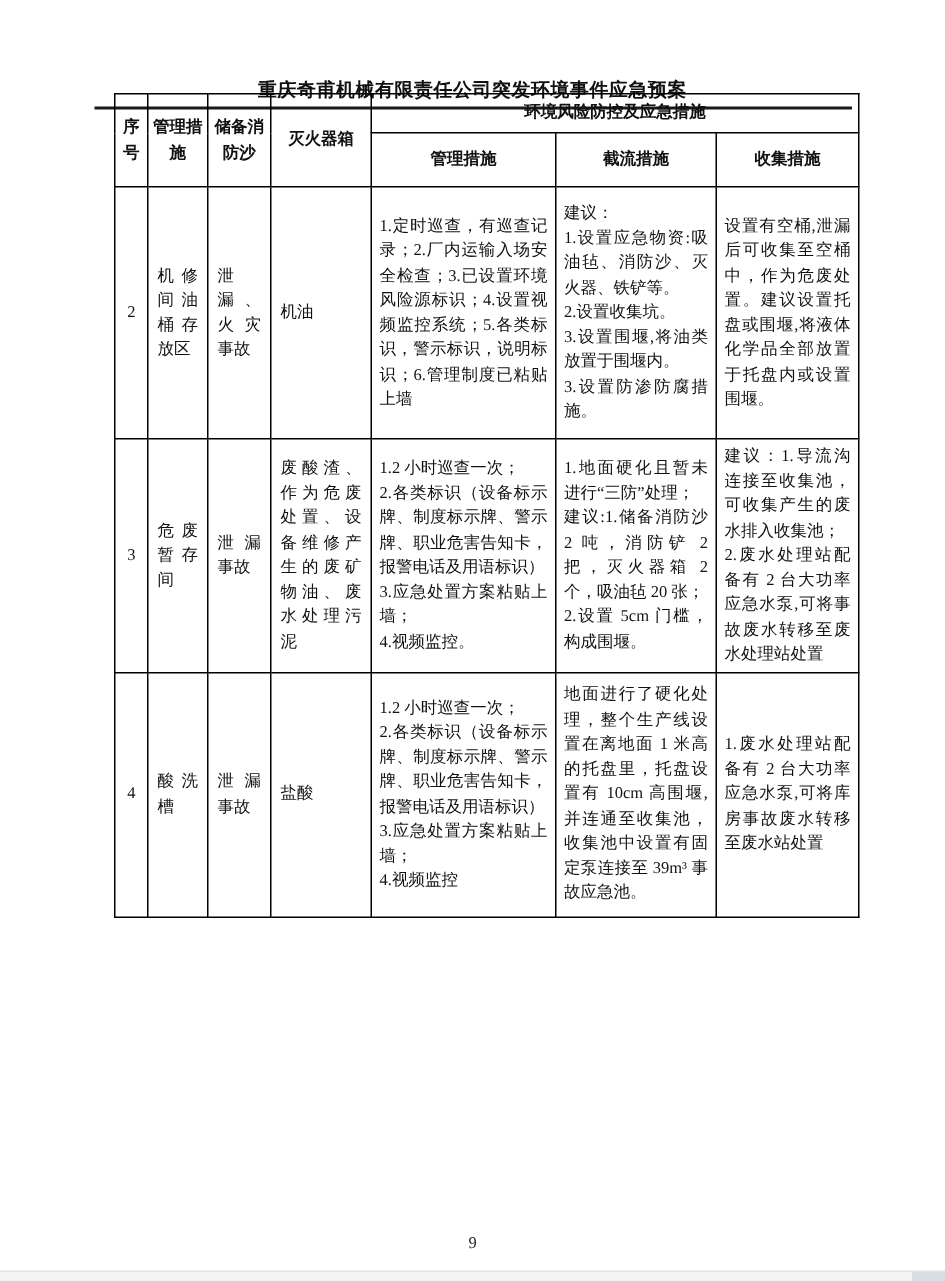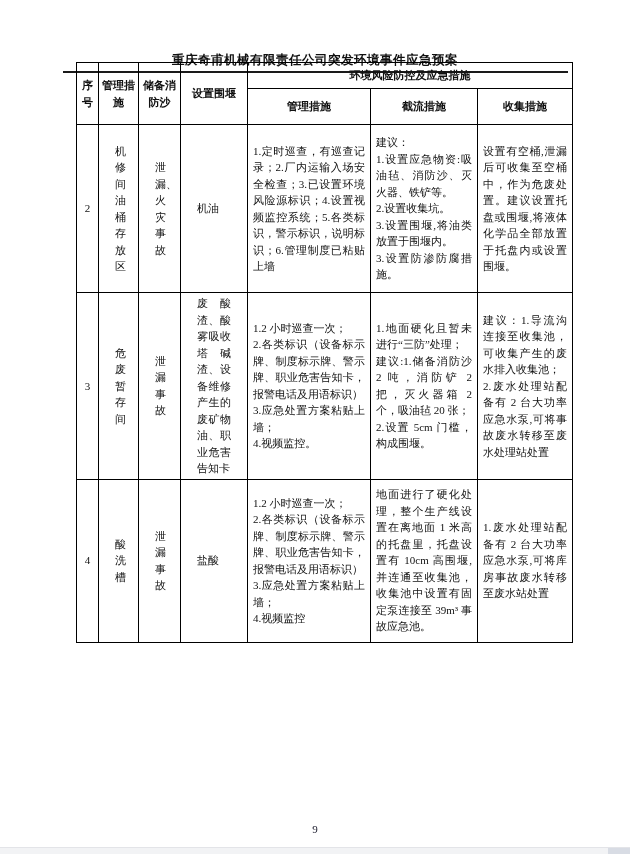--- a/index.html
+++ b/index.html
@@ -50,21 +50,21 @@
     font-weight: bold;
     text-align: center;
     padding: 1px 2px;
   }
   .cell-center {
     text-align: center;
     padding: 2px 4px;
   }
   .cell-just {
     text-align: justify;
-    padding: 2px 16px;
+    padding: 2px 6px;
     font-family: Liberation Serif, serif;
   }
   .cell-long {
     text-align: justify;
     vertical-align: top;
     padding: 3px 5px;
     white-space: pre-line;
   }
   .cell-long-mid {
     text-align: justify;
@@ -115,21 +115,21 @@
       <col style="width:67px">
       <col style="width:123px">
       <col style="width:107px">
       <col style="width:95px">
     </colgroup>
     <tbody>
         <tr style="height:26px">
       <th rowspan="2">序号</th>
       <th rowspan="2">管理措施</th>
       <th rowspan="2">储备消防沙</th>
-      <th rowspan="2">设置围堰</th>
+      <th rowspan="2">灭火器箱</th>
       <th colspan="3">环境风险防控及应急措施</th>
     </tr>
     <tr style="height:36px">
       <th>管理措施</th>
       <th>截流措施</th>
       <th>收集措施</th>
     </tr>
 
     <tr style="height:168px">
       <td class="cell-center">2</td>
@@ -142,21 +142,21 @@
 2.设置收集坑。
 3.设置围堰,将油类放置于围堰内。
 3.设置防渗防腐措施。</td>
       <td class="cell-long-mid">设置有空桶,泄漏后可收集至空桶中，作为危废处置。建议设置托盘或围堰,将液体化学品全部放置于托盘内或设置围堰。</td>
     </tr>
 
     <tr style="height:152px">
       <td class="cell-center">3</td>
       <td class="cell-just">危废暂存间</td>
       <td class="cell-just">泄漏事故</td>
-      <td class="cell-just">废酸渣、酸雾吸收塔碱渣、设备维修产生的废矿物油、职业危害告知卡</td>
+      <td class="cell-just">废酸渣、作为危废处置、设备维修产生的废矿物油、废水处理污泥</td>
       <td class="cell-long">1.2 小时巡查一次；
 2.各类标识（设备标示牌、制度标示牌、警示牌、职业危害告知卡，报警电话及用语标识）
 3.应急处置方案粘贴上墙；
 4.视频监控。</td>
       <td class="cell-long">1.地面硬化且暂未进行“三防”处理；
 建议:1.储备消防沙 2 吨，消防铲 2 把，灭火器箱 2 个，吸油毡 20 张；
 2.设置 5cm 门槛，构成围堰。</td>
       <td class="cell-long">建议：1.导流沟连接至收集池，可收集产生的废水排入收集池；
 2.废水处理站配备有 2 台大功率应急水泵,可将事故废水转移至废水处理站处置</td>
     </tr>

